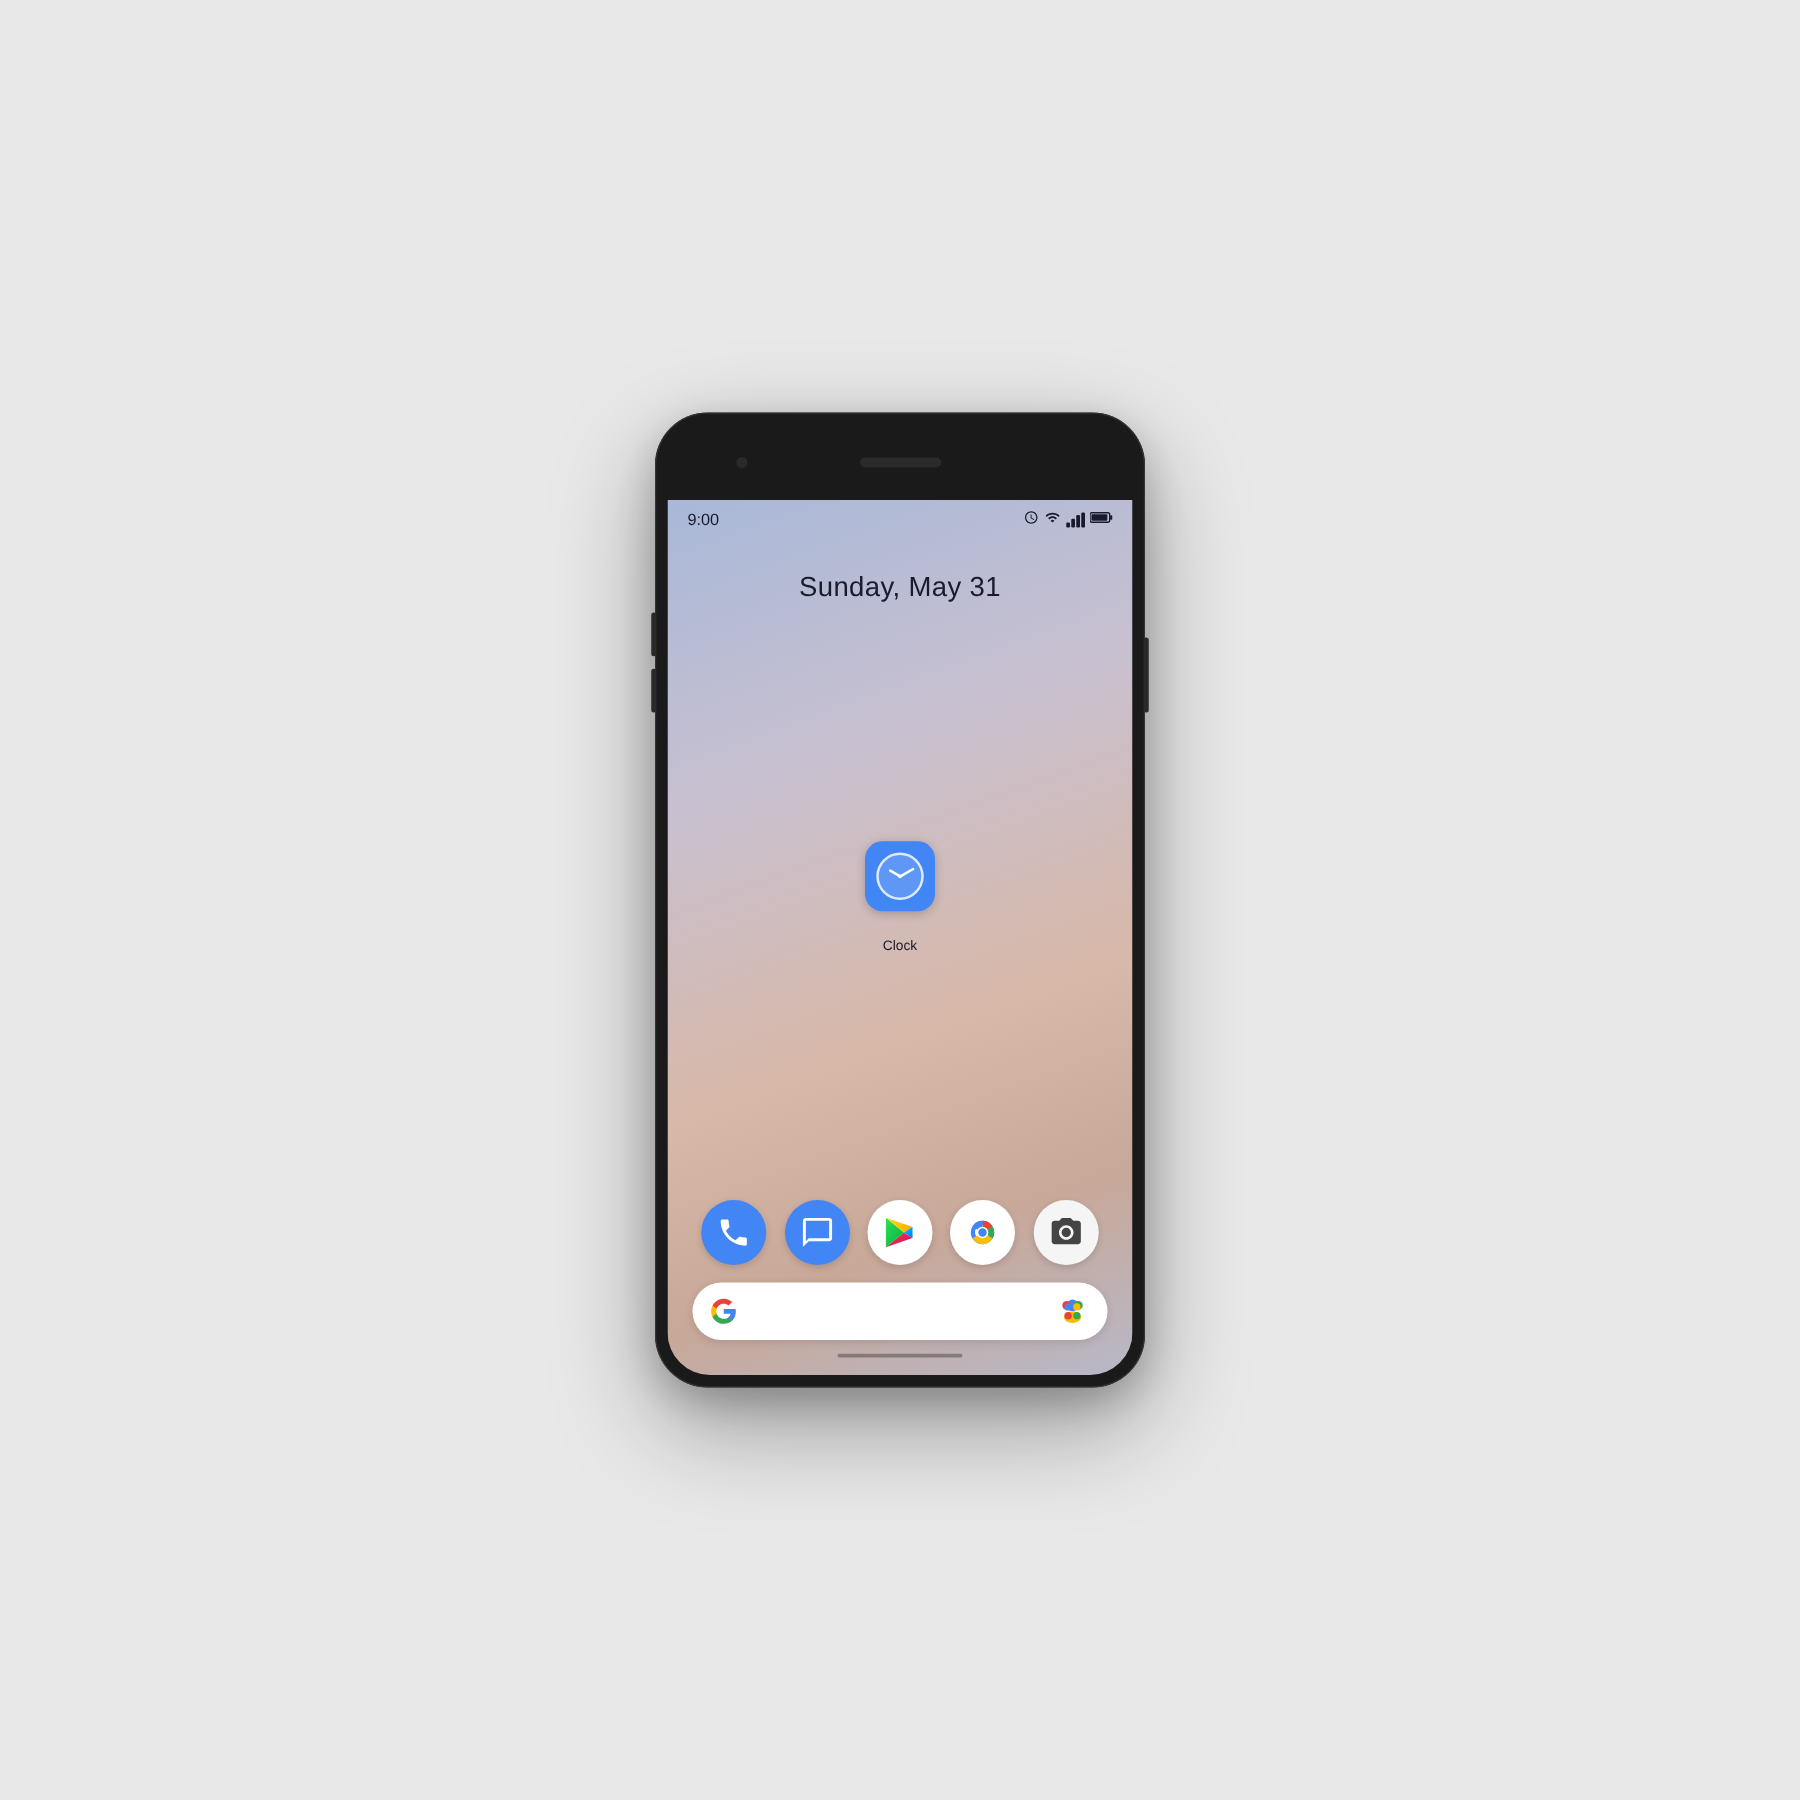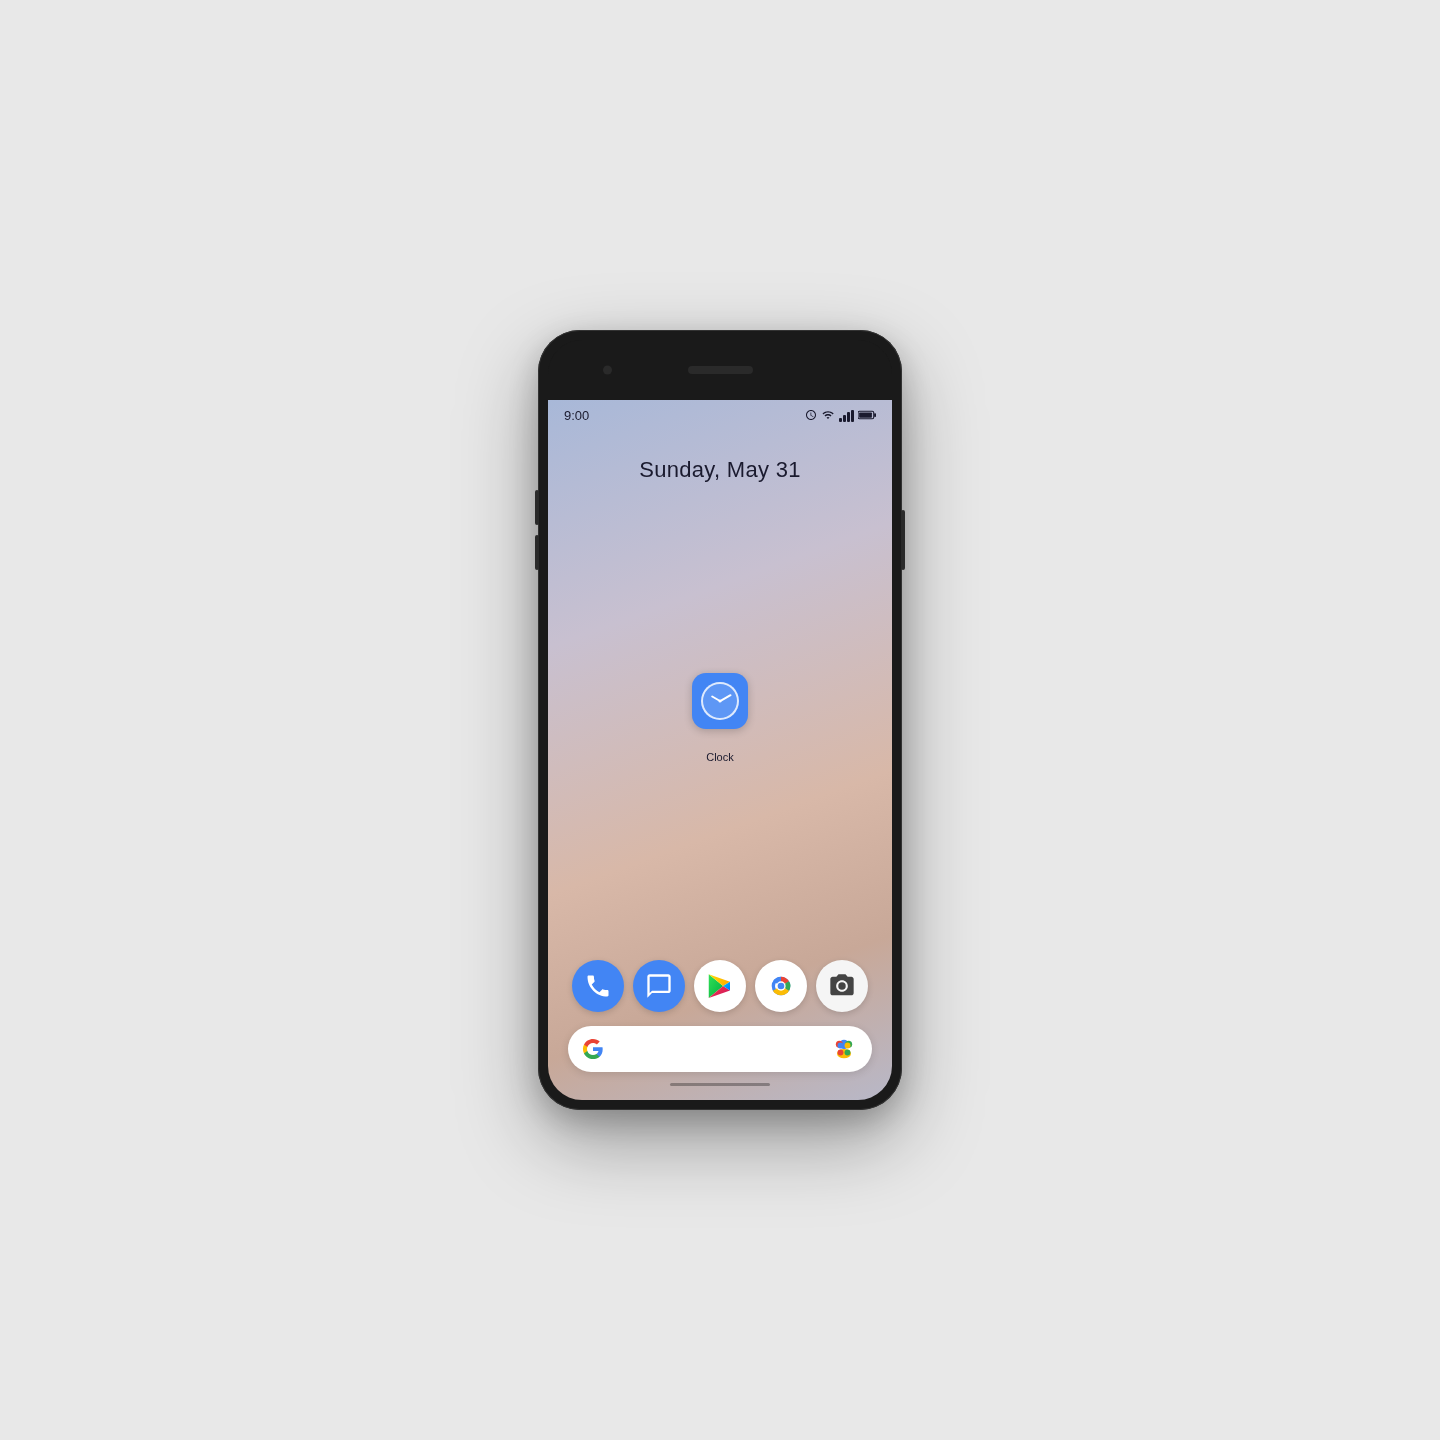--- a/index.html
+++ b/index.html
@@ -7,21 +7,21 @@
       width: 1440px;
       height: 1440px;
       background: #e8e8e8;
       display: flex;
       align-items: center;
       justify-content: center;
       font-family: 'Helvetica Neue', Arial, sans-serif;
     }
 
     .phone-outer {
-      width: 364px;
+      width: 392px;
       height: 780px;
       background: #1a1a1a;
       border-radius: 42px;
       position: relative;
       box-shadow:
         0 30px 80px rgba(0,0,0,0.35),
         0 10px 30px rgba(0,0,0,0.2),
         inset 0 0 0 1px #333;
     }
 

